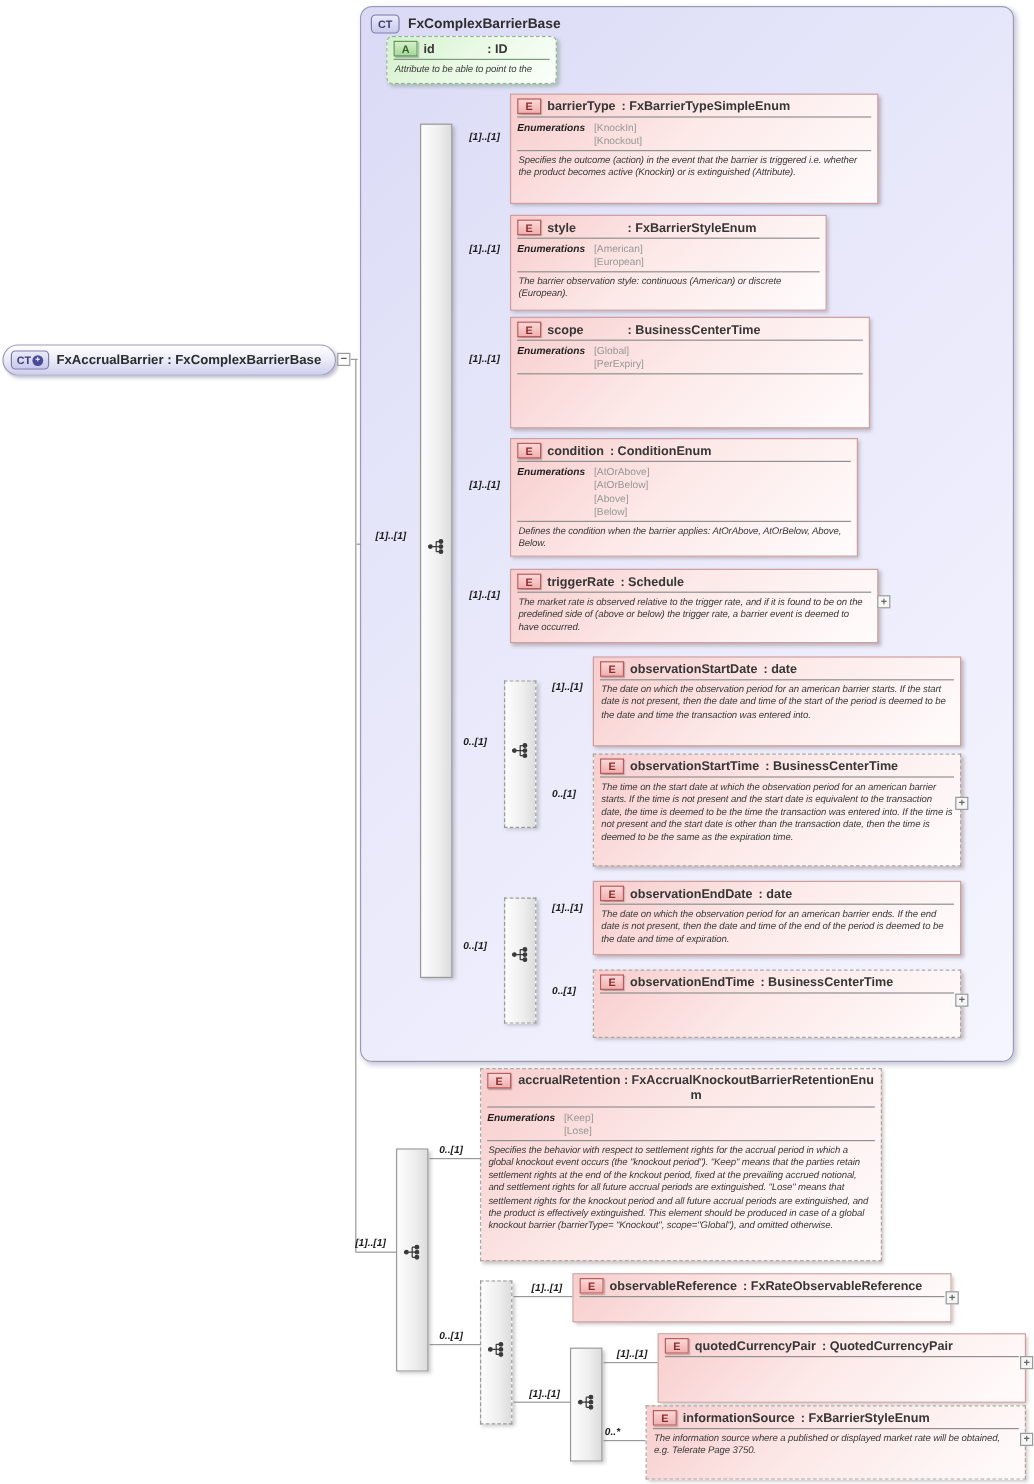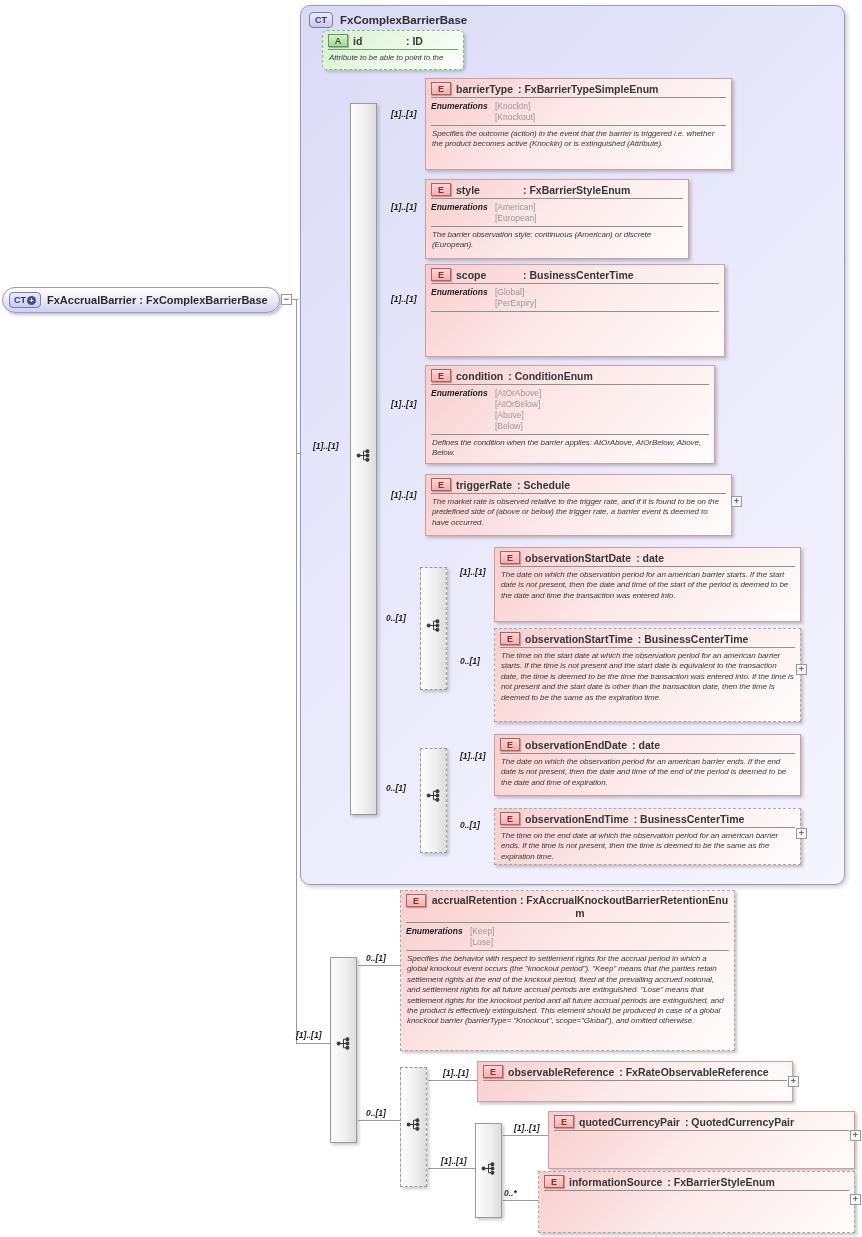--- a/index.html
+++ b/index.html
@@ -362,21 +362,20 @@
   <div class="anno">The date on which the observation period for an american barrier ends. If the end date is not present, then the date and time of the end of the period is deemed to be the date and time of expiration.</div>
 </div>
 
 <div class="box dashed" style="left:494px;top:808px;width:307px;height:57px;">
   <div class="title">
     <span class="eicon">E</span>
     <span class="nm">observationEndTime</span>
     <span>: BusinessCenterTime</span>
   </div>
   <div class="sep"></div>
-  <div class="anno">The time on the end date at which the observation period for an american barrier ends. If the time is not present, then the time is deemed to be the same as the expiration time.</div>
 </div>
 <div class="plusbox" style="left:796px;top:828px;">+</div>
 
 <div class="box dashed" style="left:400px;top:890px;width:335px;height:161px;">
   <div class="title" style="align-items:flex-start;">
     <span class="eicon">E</span>
     <span class="wrapT"><span>accrualRetention</span> <span>: FxAccrualKnockoutBarrierRetentionEnum</span></span>
   </div>
   <div class="sep"></div>
   <div class="enums">
@@ -410,14 +409,15 @@
 </div>
 <div class="plusbox" style="left:850px;top:1130px;">+</div>
 
 <div class="box dashed" style="left:538px;top:1171px;width:317px;height:62px;">
   <div class="title">
     <span class="eicon">E</span>
     <span class="nm">informationSource</span>
     <span>: FxBarrierStyleEnum</span>
   </div>
   <div class="sep"></div>
+  <div class="anno">The information source where a published or displayed market rate will be obtained, e.g. Telerate Page 3750.</div>
 </div>
 <div class="plusbox" style="left:850px;top:1194px;">+</div>
 
 </body></html>

